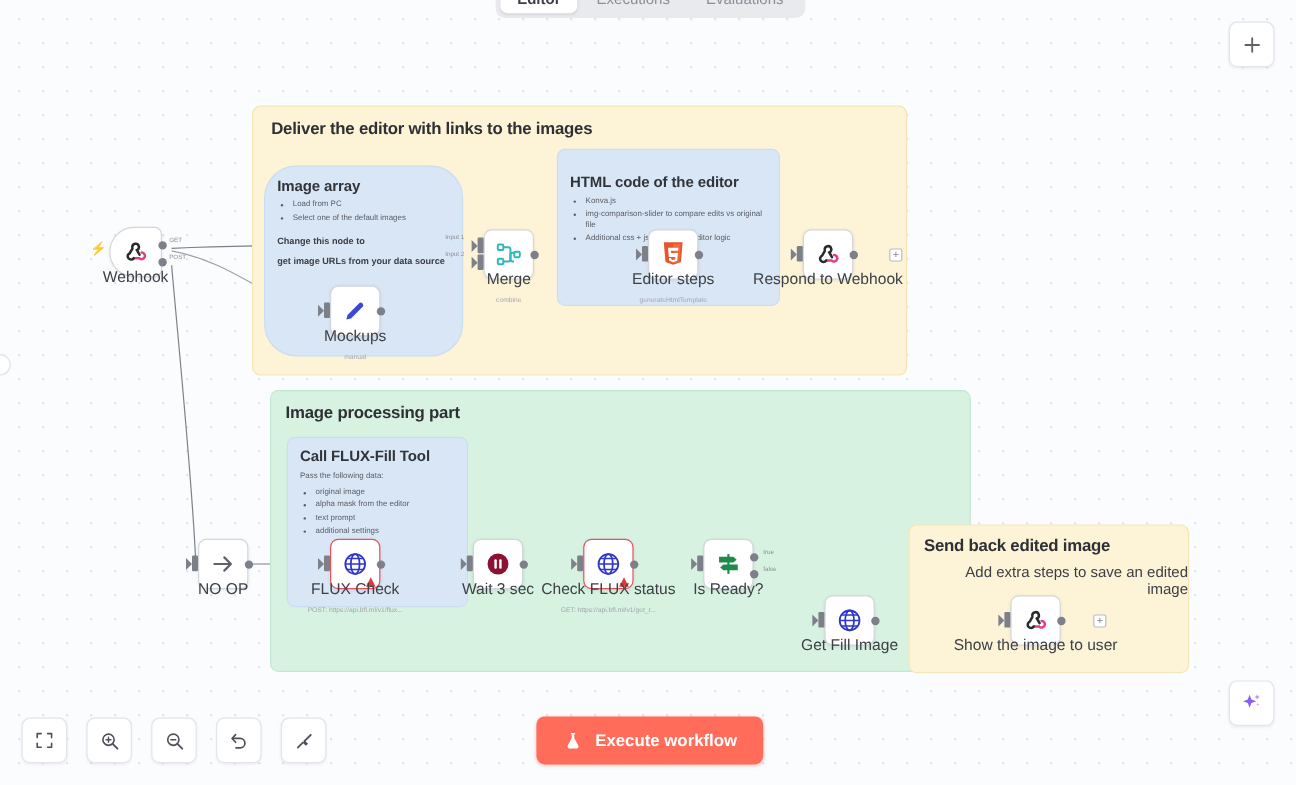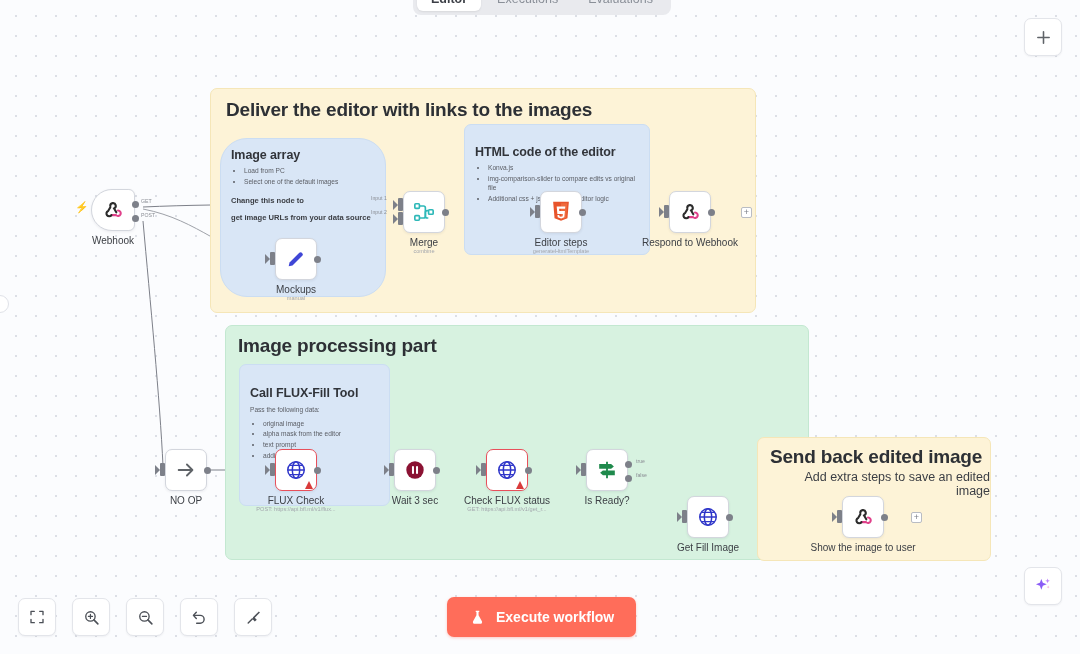--- a/index.html
+++ b/index.html
@@ -44,21 +44,21 @@
   }
 
   
   .sticky {
     position: absolute; border-radius: 7px;
   }
   .sticky.amber { background: #fdf3d7; border: 1px solid #f5e6b8; }
   .sticky.green { background: #d7f2e0; border: 1px solid #c3e8d1; }
   .sticky.blue  { background: #d9e6f6; border: 1px solid #cbddf2; }
   .sticky h2 {
-    font-size: 19px; font-weight: 700; color: #2d3035; letter-spacing: -.2px;
+    font-size: 14px; font-weight: 700; color: #2d3035; letter-spacing: -.2px;
   }
   .sticky h3 {
     font-size: 12.5px; font-weight: 700; color: #31343a; letter-spacing: -.1px;
   }
   .sticky .sub { font-size: 12.5px; color: #3b3e44; text-align: right; }
   .sticky ul { margin: 4px 0 0 13px; }
   .sticky li { font-size: 6.6px; color: #5a5d64; line-height: 1.45; margin-bottom: 1px; }
   .sticky p.small { font-size: 6.6px; color: #5a5d64; line-height: 1.5; }
   .sticky p.note { font-size: 7.6px; color: #3b3e44; font-weight: 600; line-height: 1.6; }
 
@@ -80,22 +80,22 @@
     border: 1px solid #d3d6dd; border-radius: 7px;
     display: flex; align-items: center; justify-content: center;
     box-shadow: 0 1px 3px rgba(20,20,40,.07);
     position: relative;
   }
   .node.trigger .box {
     border-radius: 24px 7px 7px 24px; width: 44px;
   }
   .node.err .box { border: 1.6px solid #e8505b; }
   .node .label {
-    position: absolute; top: 46px; left: 50%; transform: translateX(-50%);
-    font-size: 10px; color: #3d4046; white-space: nowrap; text-align: right;
+    position: absolute; top: 34px; left: 50%; transform: translateX(-50%);
+    font-size: 13px; color: #3d4046; white-space: nowrap; text-align: right;
   }
   .node .sublabel {
     position: absolute; top: 57px; left: 50%; transform: translateX(-50%);
     font-size: 5.6px; color: #a3a6ad; white-space: nowrap; text-align: center;
   }
   .port {
     position: absolute; width: 7px; height: 7px; border-radius: 50%;
     background: #7d8089; top: 17.5px;
   }
   .port.out { right: -4px; }
@@ -213,21 +213,21 @@
         <li>Konva.js</li>
         <li>img-comparison-slider to compare edits vs original file</li>
         <li>Additional css + js files for the editor logic</li>
       </ul>
     </div>
   </div>
 
   <div class="sticky green" id="note-processing">
     <h2>Image processing part</h2>
 
-    <div class="sticky blue" id="note-flux" style="position:absolute;padding:21px 10px;">
+    <div class="sticky blue" id="note-flux" style="position:absolute;padding:8px 10px;">
       <h3>Call FLUX-Fill Tool</h3>
       <p class="small" style="margin-top:5px;">Pass the following data:</p>
       <ul>
         <li>original image</li>
         <li>alpha mask from the editor</li>
         <li>text prompt</li>
         <li>additional settings</li>
       </ul>
     </div>
   </div>

